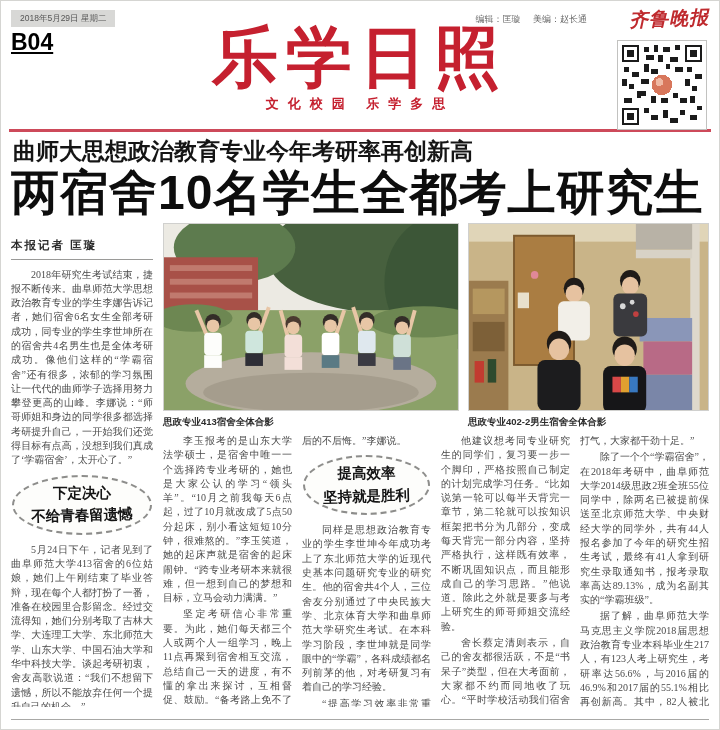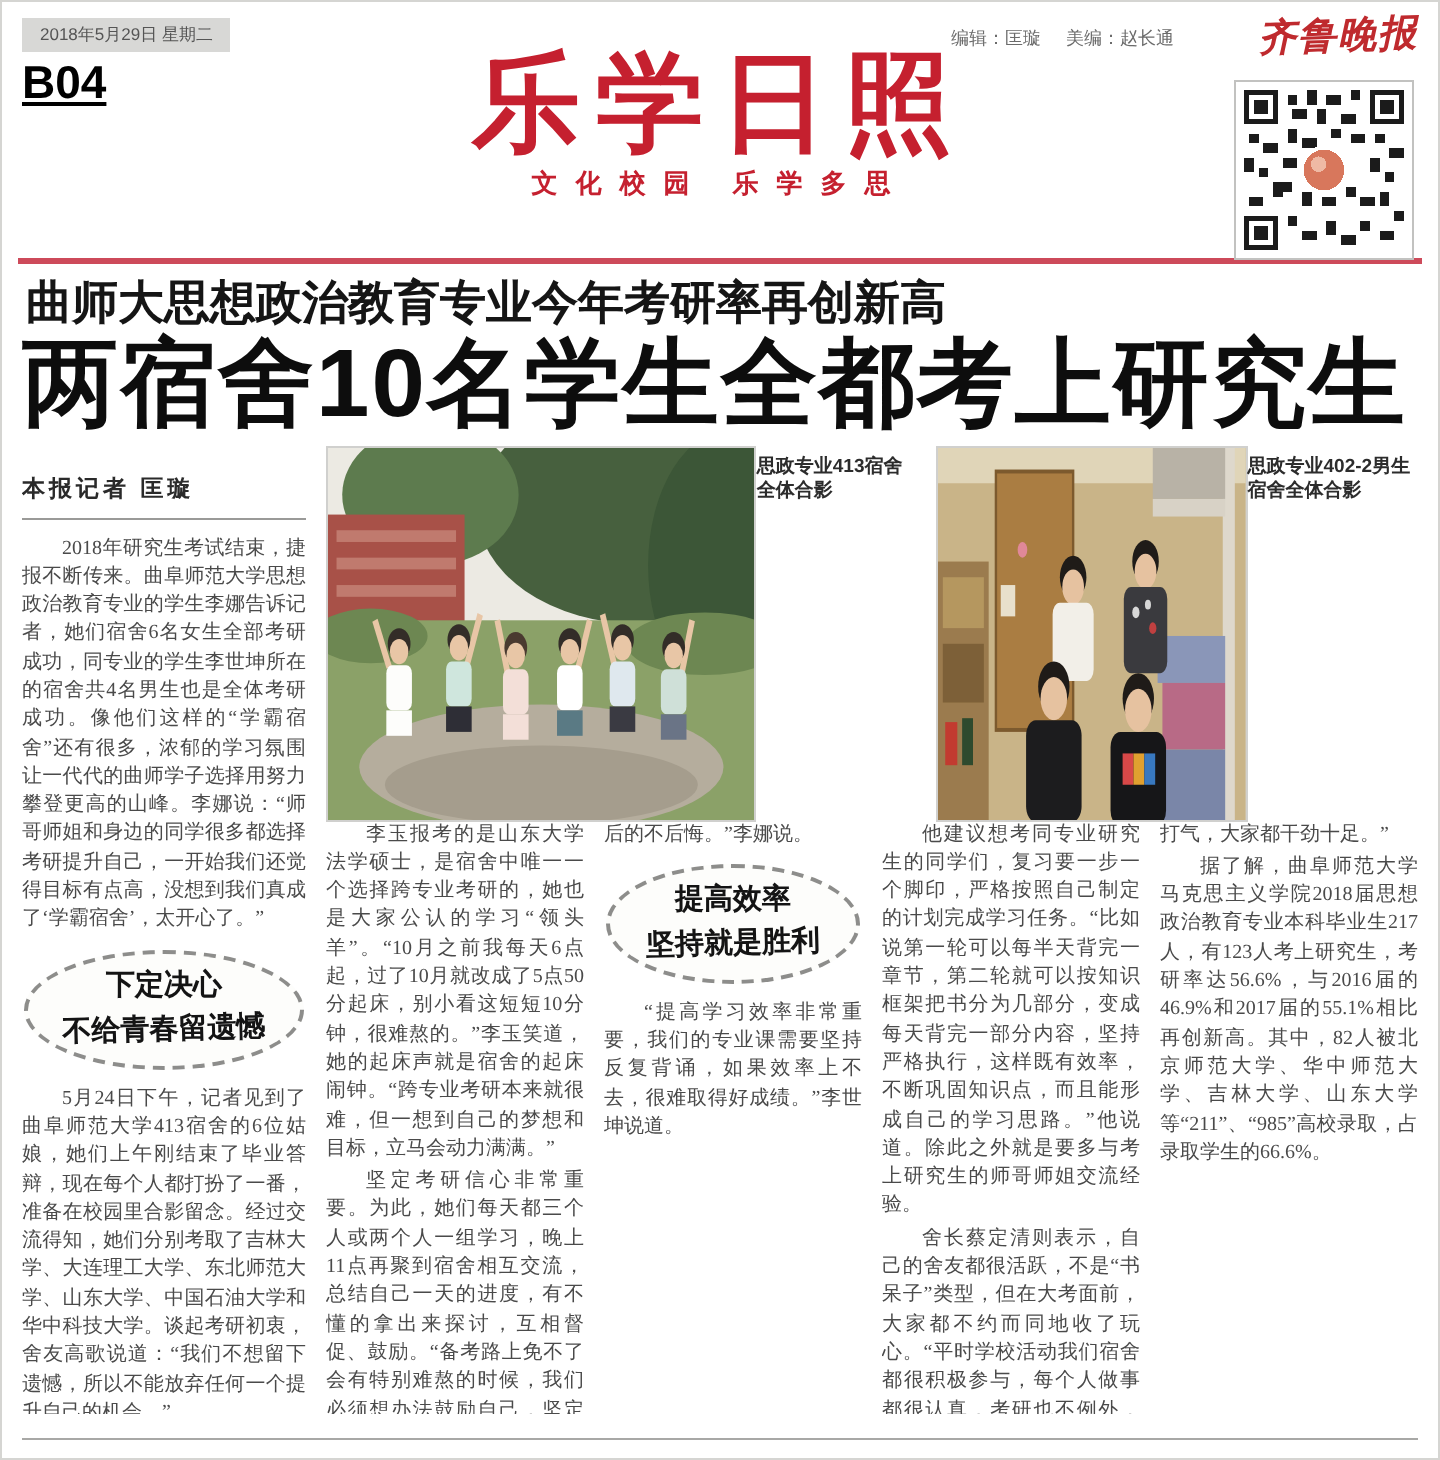--- a/index.html
+++ b/index.html
@@ -16,21 +16,21 @@
   
   .header{position:relative;height:122px;}
   .date-chip{display:inline-block;background:var(--chipbg);color:#555;
     font:8.5px/1.5 "Liberation Sans",sans-serif;padding:2px 9px;margin-top:2px;}
   .page-no{font:bold 23px/1.1 "Liberation Sans",sans-serif;color:#000;margin-top:3px;text-decoration:underline;}
   .credits{position:absolute;top:6px;right:122px;font:9px/1.4 "Liberation Sans",sans-serif;color:#6b6b6b;white-space:nowrap;}
   .credits span{margin-left:10px;}
   .brand{position:absolute;top:2px;right:0;font:italic bold 19px/1.1 "Liberation Serif",serif;
     color:#bf2a2e;transform:rotate(-2deg);letter-spacing:1px;}
   .masthead{position:absolute;left:50%;top:18px;transform:translateX(-50%);text-align:center;width:420px;}
-  .masthead-title{font-family:"Liberation Serif",serif;font-weight:900;font-size:54px;line-height:1.0;
+  .masthead-title{font-family:"Liberation Serif",serif;font-weight:900;font-size:66px;line-height:1.0;
     color:var(--red);letter-spacing:8px;white-space:nowrap;}
   .masthead-sub{margin-top:4px;color:var(--red);font-weight:bold;font-size:13px;letter-spacing:9px;
     font-family:"Liberation Sans",sans-serif;white-space:nowrap;}
   .qr{position:absolute;right:2px;top:33px;width:90px;height:90px;background:#fff;
     border:1px solid #c2c2c0;padding:4px;}
   .qr svg{width:100%;height:100%;display:block;}
   .red-rule{height:3px;background:var(--rule-red);margin:0 -2px;}
   
   .kicker{font:800 23px/1.25 "Liberation Sans",sans-serif;color:#151515;margin:5px 2px 0;}
   .main-headline{font:900 48px/1.08 "Liberation Sans",sans-serif;color:#0d0d0d;
@@ -42,21 +42,21 @@
   .byline{font:bold 11.5px/1.3 "Liberation Sans",sans-serif;color:#2a2a2a;
     border-bottom:1px solid #9a9a98;padding:2px 0 6px;margin-bottom:8px;letter-spacing:2px;}
   p{margin:0 0 2px;text-indent:2em;}
   p.carry{text-indent:0;}
   .oval-head{border:2px dashed #8d8d8b;border-radius:50%;text-align:center;
     padding:5px 2px 6px;margin:7px 1px 8px;
     font:900 14.5px/1.55 "Liberation Sans",sans-serif;color:#141414;background:#fdfdfb;}
   .oval-head .l2{display:block;transform:rotate(-1.5deg);}
   .right-zone{flex:1;display:flex;flex-direction:column;min-width:0;}
   .photos{display:flex;gap:9px;}
-  .figure{display:flex;flex-direction:row;}
+  .figure{display:flex;flex-direction:column;}
   .figure.f1{width:54.2%;}
   .figure.f2{flex:1;}
   .photo{height:188px;background:#ddd;overflow:hidden;border:1px solid #d0d0ce;}
   .photo svg{width:100%;height:100%;display:block;}
   .caption{font:bold 9.5px/1.3 "Liberation Sans",sans-serif;color:#2c2c2c;padding:5px 0 6px;}
   .cols{display:flex;gap:10px;flex:1;overflow:hidden;}
   .cols .col{flex:1;min-width:0;}
   .bottom-rule{position:absolute;left:10px;right:10px;bottom:9px;border-top:1px solid #a8a8a6;}
 </style>
 </head>
@@ -280,30 +280,32 @@
           <p>李玉报考的是山东大学法学硕士，是宿舍中唯一一个选择跨专业考研的，她也是大家公认的学习“领头羊”。“10月之前我每天6点起，过了10月就改成了5点50分起床，别小看这短短10分钟，很难熬的。”李玉笑道，她的起床声就是宿舍的起床闹钟。“跨专业考研本来就很难，但一想到自己的梦想和目标，立马会动力满满。”</p>
           <p>坚定考研信心非常重要。为此，她们每天都三个人或两个人一组学习，晚上11点再聚到宿舍相互交流，总结自己一天的进度，有不懂的拿出来探讨，互相督促、鼓励。“备考路上免不了会有特别难熬的时候，我们必须想办法鼓励自己，坚定再坚定，才会换来以</p>
         </div>
 
         <div class="colunit col">
           <p class="carry">后的不后悔。”李娜说。</p>
           <div class="oval-head">
             <span>提高效率</span>
             <span class="l2">坚持就是胜利</span>
           </div>
+          <p>同样是思想政治教育专业的学生李世坤今年成功考上了东北师范大学的近现代史基本问题研究专业的研究生。他的宿舍共4个人，三位舍友分别通过了中央民族大学、北京体育大学和曲阜师范大学研究生考试。在本科学习阶段，李世坤就是同学眼中的“学霸”，各科成绩都名列前茅的他，对考研复习有着自己的学习经验。</p>
           <p>“提高学习效率非常重要，我们的专业课需要坚持反复背诵，如果效率上不去，很难取得好成绩。”李世坤说道。</p>
         </div>
 
         <div class="colunit col">
           <p>他建议想考同专业研究生的同学们，复习要一步一个脚印，严格按照自己制定的计划完成学习任务。“比如说第一轮可以每半天背完一章节，第二轮就可以按知识框架把书分为几部分，变成每天背完一部分内容，坚持严格执行，这样既有效率，不断巩固知识点，而且能形成自己的学习思路。”他说道。除此之外就是要多与考上研究生的师哥师姐交流经验。</p>
           <p>舍长蔡定清则表示，自己的舍友都很活跃，不是“书呆子”类型，但在大考面前，大家都不约而同地收了玩心。“平时学校活动我们宿舍都很积极参与，每个人做事都很认真，考研也不例外，每天都是努力学，晚上碰头互相交流，</p>
         </div>
 
         <div class="colunit col">
           <p class="carry">打气，大家都干劲十足。”</p>
+          <p>除了一个个“学霸宿舍”，在2018年考研中，曲阜师范大学2014级思政2班全班55位同学中，除两名已被提前保送至北京师范大学、中央财经大学的同学外，共有44人报名参加了今年的研究生招生考试，最终有41人拿到研究生录取通知书，报考录取率高达89.13%，成为名副其实的“学霸班级”。</p>
           <p>据了解，曲阜师范大学马克思主义学院2018届思想政治教育专业本科毕业生217人，有123人考上研究生，考研率达56.6%，与2016届的46.9%和2017届的55.1%相比再创新高。其中，82人被北京师范大学、华中师范大学、吉林大学、山东大学等“211”、“985”高校录取，占录取学生的66.6%。</p>
         </div>
       </div>
     </div>
   </div>
 
   <div class="bottom-rule"></div>
 </div>
 
 </body></html>

